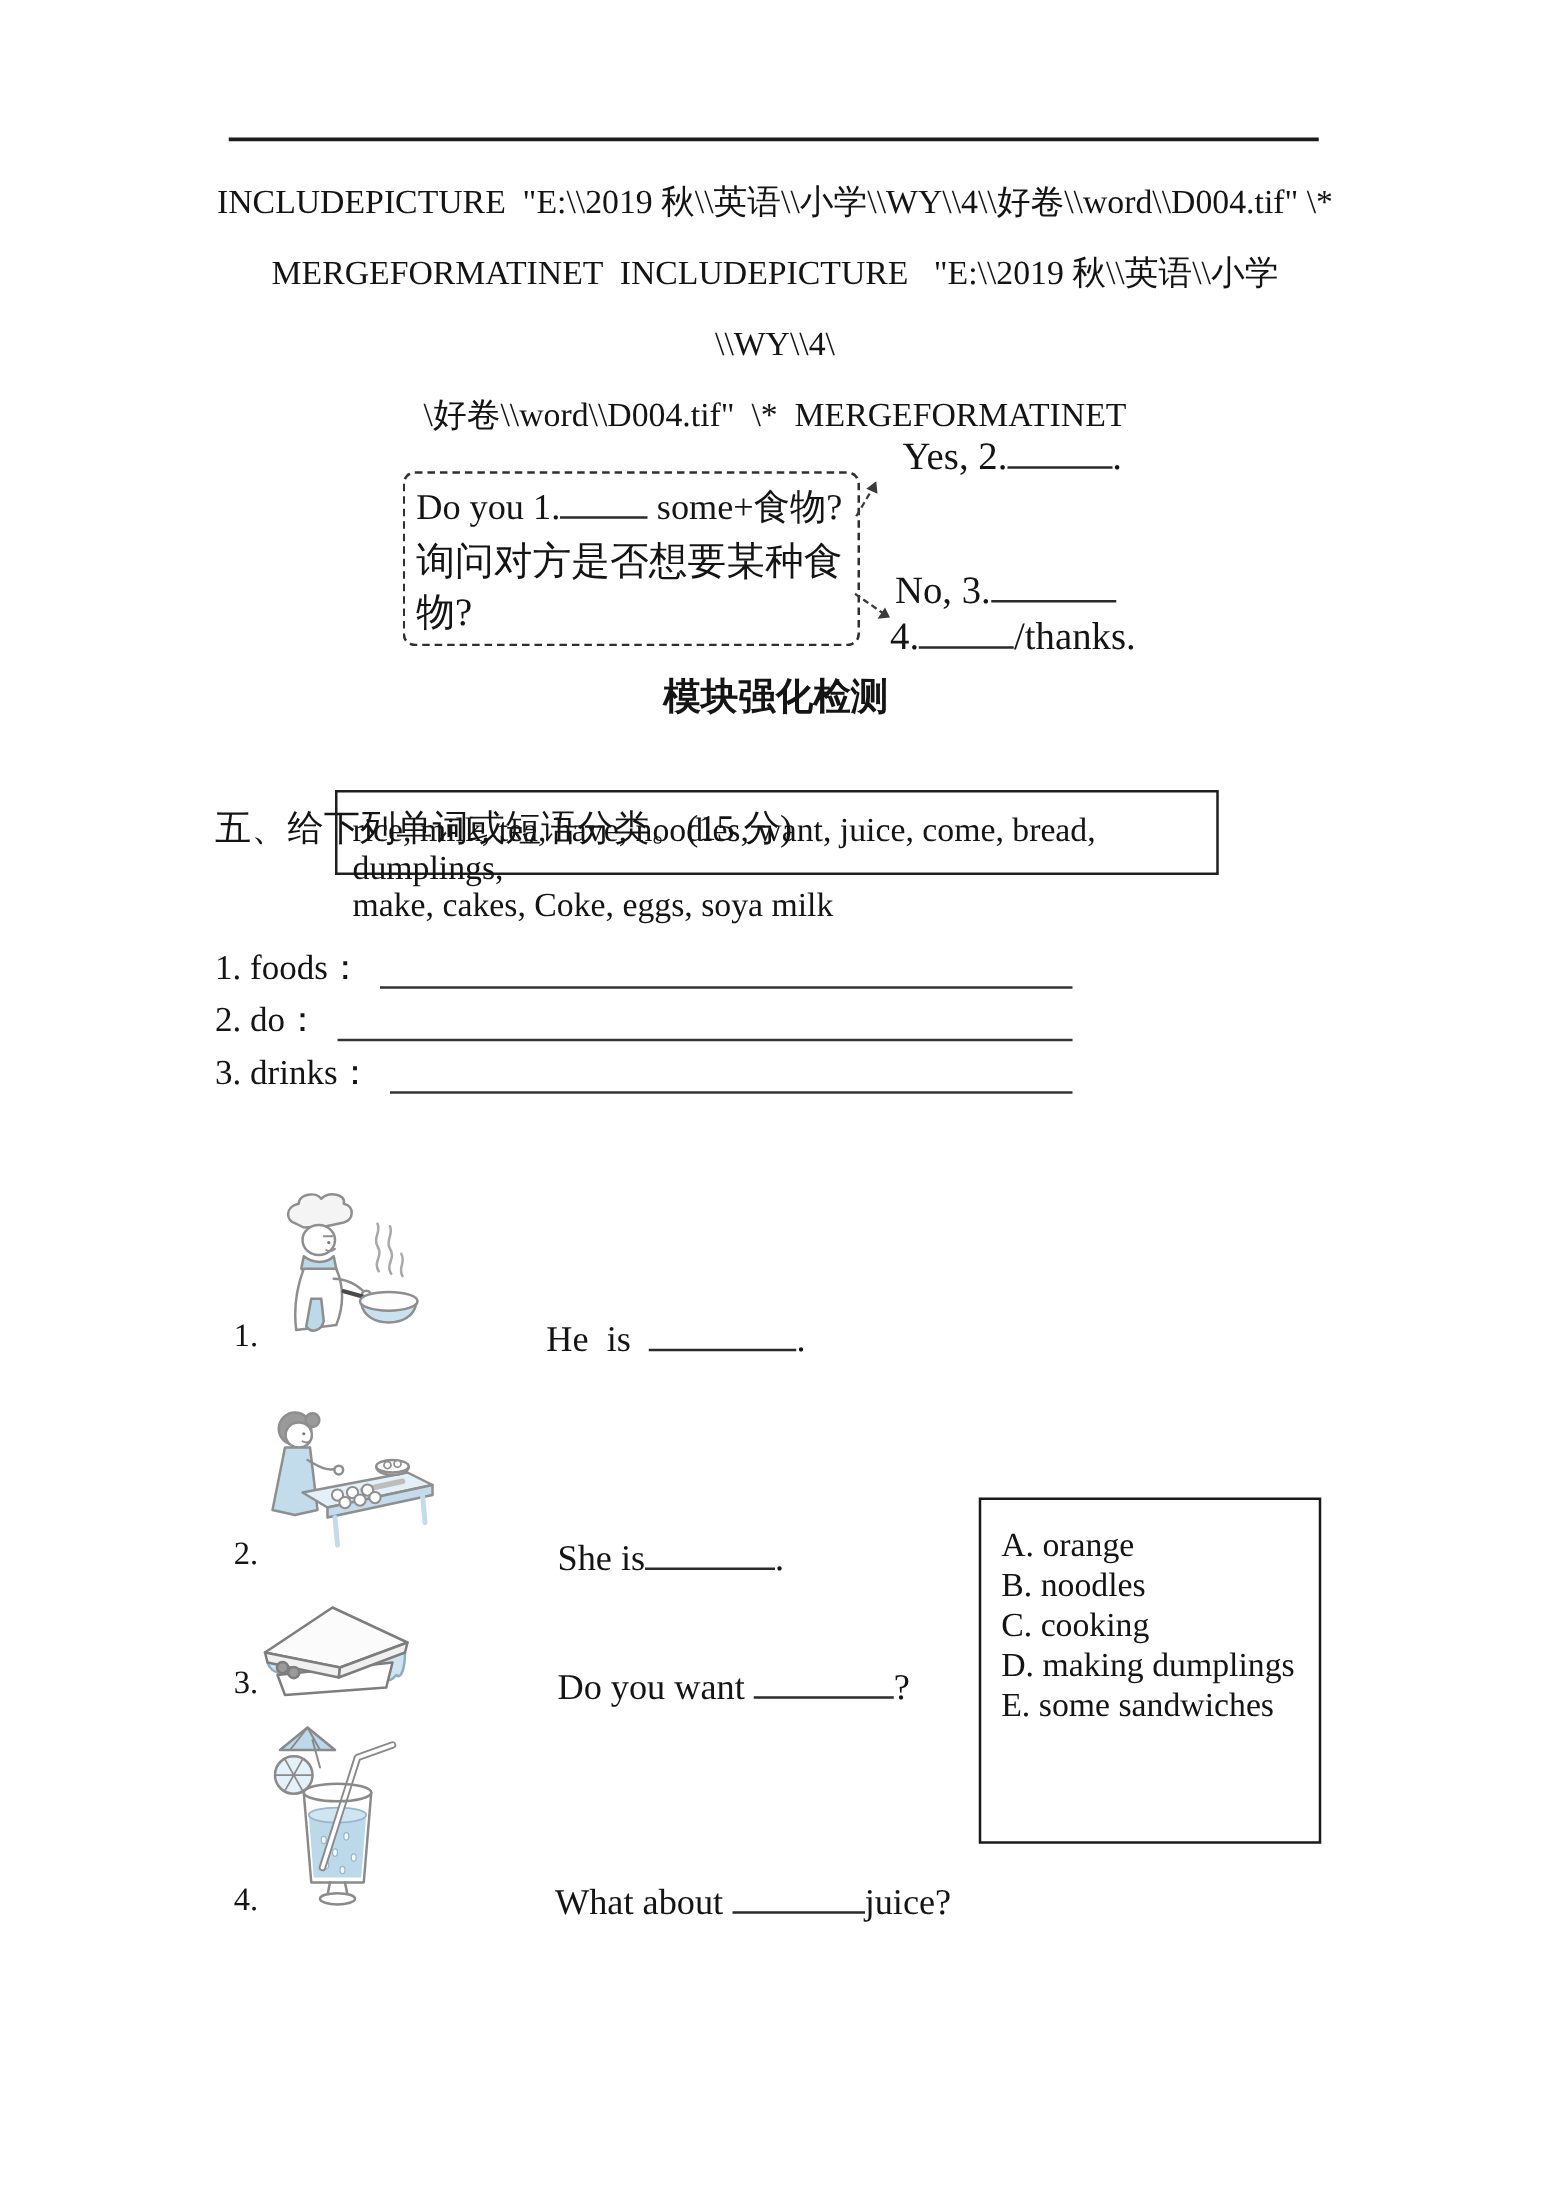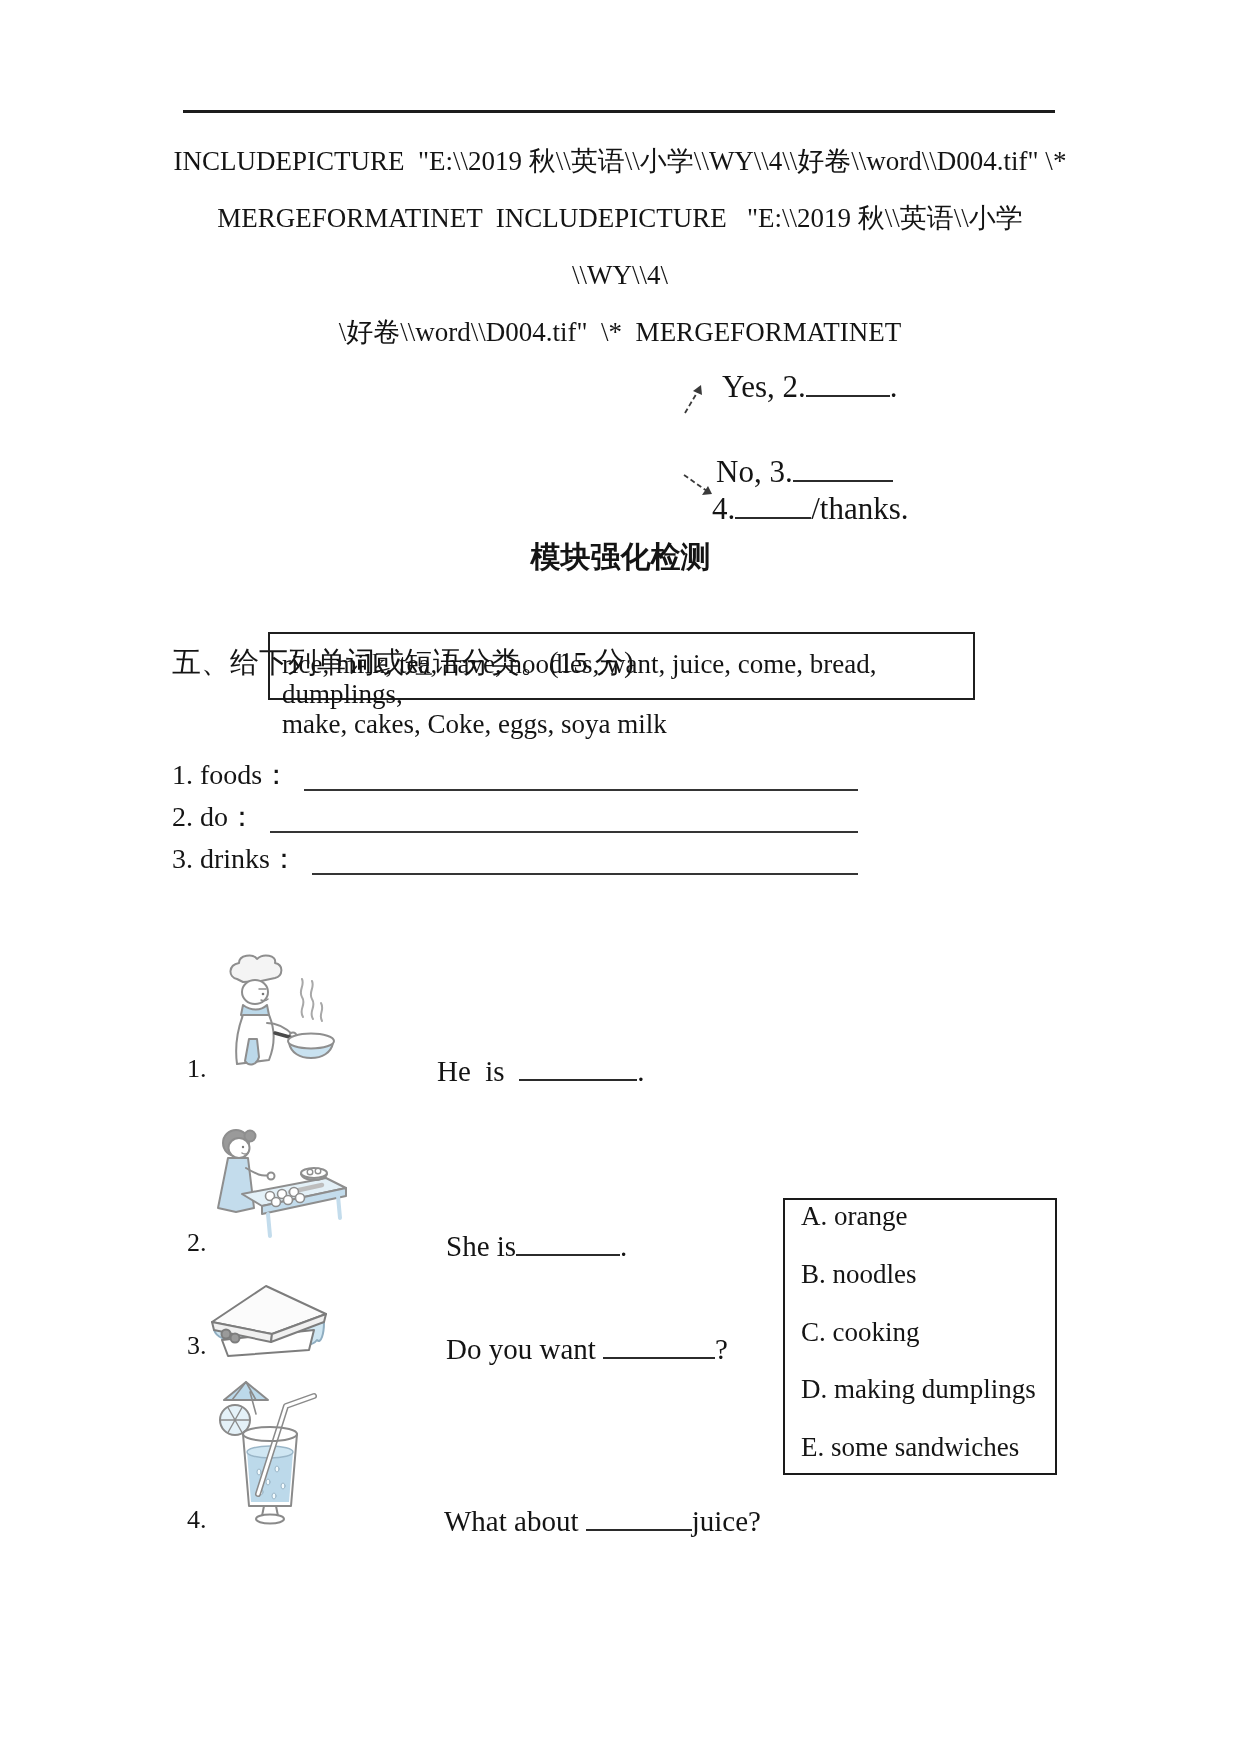--- a/index.html
+++ b/index.html
@@ -15,21 +15,21 @@
   .header { position:absolute; left:170px; top:133px; width:900px; text-align:center;
             font-size:27px; line-height:57px; }
 
   .qbox { position:absolute; left:322px; top:377px; width:366px; height:140px;
           box-sizing:border-box; border:2.5px dashed #2f2f2f; border-radius:10px;
           padding:5px 9px 0 9px; }
   .qbox-line1 { font-size:29px; line-height:44px; white-space:nowrap; }
   .qbox-note  { font-size:31px; line-height:41px; }
 
   .ans { position:absolute; font-size:31px; line-height:37px; white-space:nowrap; }
-  .ans-yes { left:722px; top:364px; }
+  .ans-yes { left:722px; top:342px; }
   .ans-no  { left:716px; top:449px; }
   .ans-alt { left:712px; top:486px; }
 
   .arrows { position:absolute; left:660px; top:365px; }
 
   .blank { display:inline-block; height:1em; border-bottom:2.5px solid #2b2b2b; vertical-align:baseline; }
 
   .mod-heading { position:absolute; left:0; top:537px; width:1241px; text-align:center;
                  font-weight:bold; font-size:30px; }
 
@@ -45,37 +45,41 @@
              display:flex; align-items:flex-end; font-size:28px; }
   .flabel { line-height:32px; white-space:nowrap; }
   .fline { flex:1; margin-left:14px; border-bottom:2.5px solid #353535; height:30px; }
 
   .qnum { position:absolute; font-size:26px; }
   .illus { position:absolute; }
   .sentence { position:absolute; font-size:29px; line-height:35px; white-space:nowrap; }
 
   .optbox { position:absolute; left:783px; top:1198px; width:274px; height:277px;
             box-sizing:border-box; border:2px solid #1a1a1a;
-            display:flex; flex-direction:column; justify-content:space-between;
-            padding:0 6px 10px 16px; font-size:27px; }
+            display:flex; flex-direction:column; 
+            padding:20px 6px 10px 16px; font-size:27px; }
   .opt { line-height:32px; white-space:nowrap; }
 </style>
 </head>
 <body>
 
 <div class="page">
 
   <div class="toprule"></div>
 
   <div class="header">
     <div class="pre">INCLUDEPICTURE  "E:\\2019 秋\\英语\\小学\\WY\\4\\好卷\\word\\D004.tif" \*</div>
     <div class="pre">MERGEFORMATINET  INCLUDEPICTURE   "E:\\2019 秋\\英语\\小学\\WY\\4\</div>
     <div class="pre">\好卷\\word\\D004.tif"  \*  MERGEFORMATINET</div>
   </div>
 
+  <div class="qbox">
+    <div class="qbox-line1"><span class="pre">Do you 1.</span><span class="blank" style="width:70px"></span><span class="pre"> some+食物?</span></div>
+    <div class="qbox-note">询问对方是否想要某种食物?</div>
+  </div>
 
   <div class="ans ans-yes"><span class="pre">Yes, 2.</span><span class="blank" style="width:84px"></span><span class="pre">.</span></div>
 
   <div class="ans ans-no"><span class="pre">No, 3.</span><span class="blank" style="width:100px"></span></div>
 
   <div class="ans ans-alt"><span class="pre">4.</span><span class="blank" style="width:76px"></span><span class="pre">/thanks.</span></div>
 
   <svg class="arrows" width="70" height="150" viewBox="0 0 70 150">
     <g stroke="#3a3a3a" stroke-width="1.8" fill="none">
       <path d="M25,48 L38,26" stroke-dasharray="5 3"></path>

